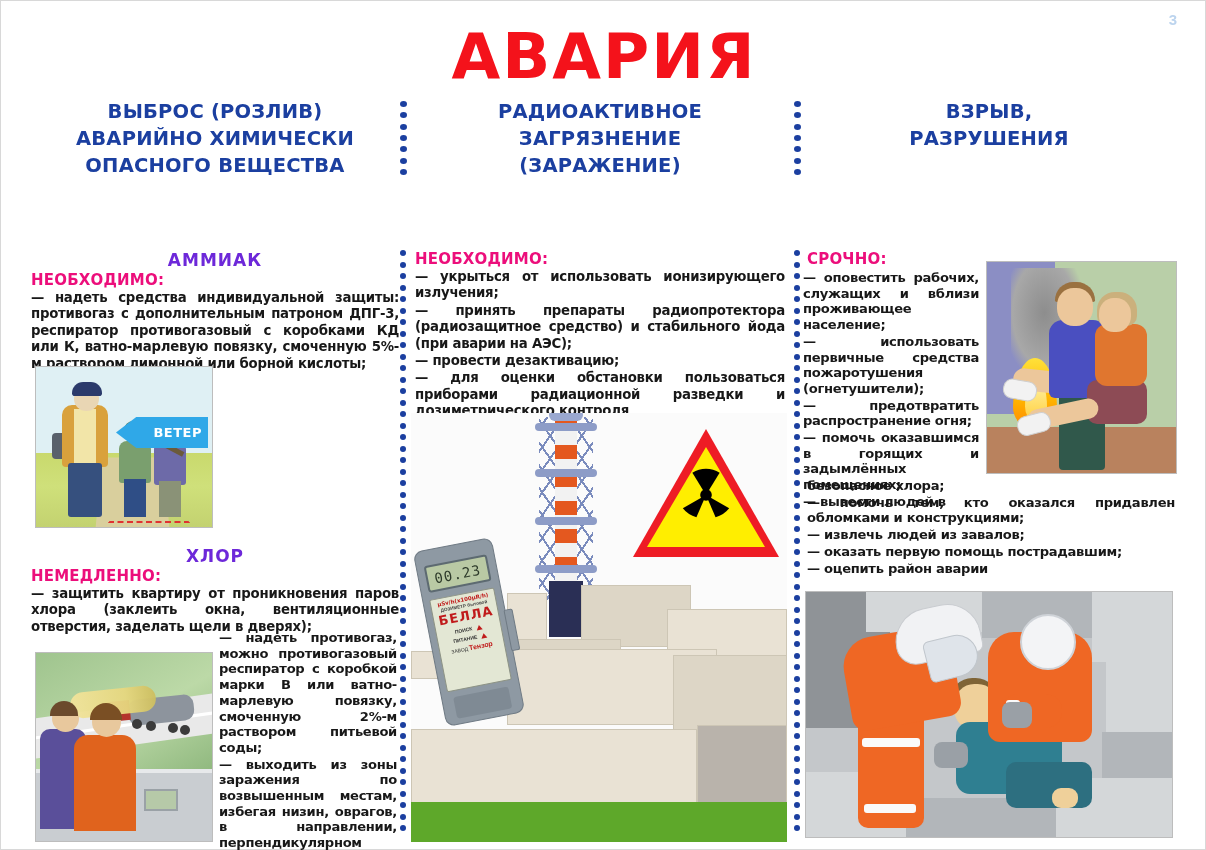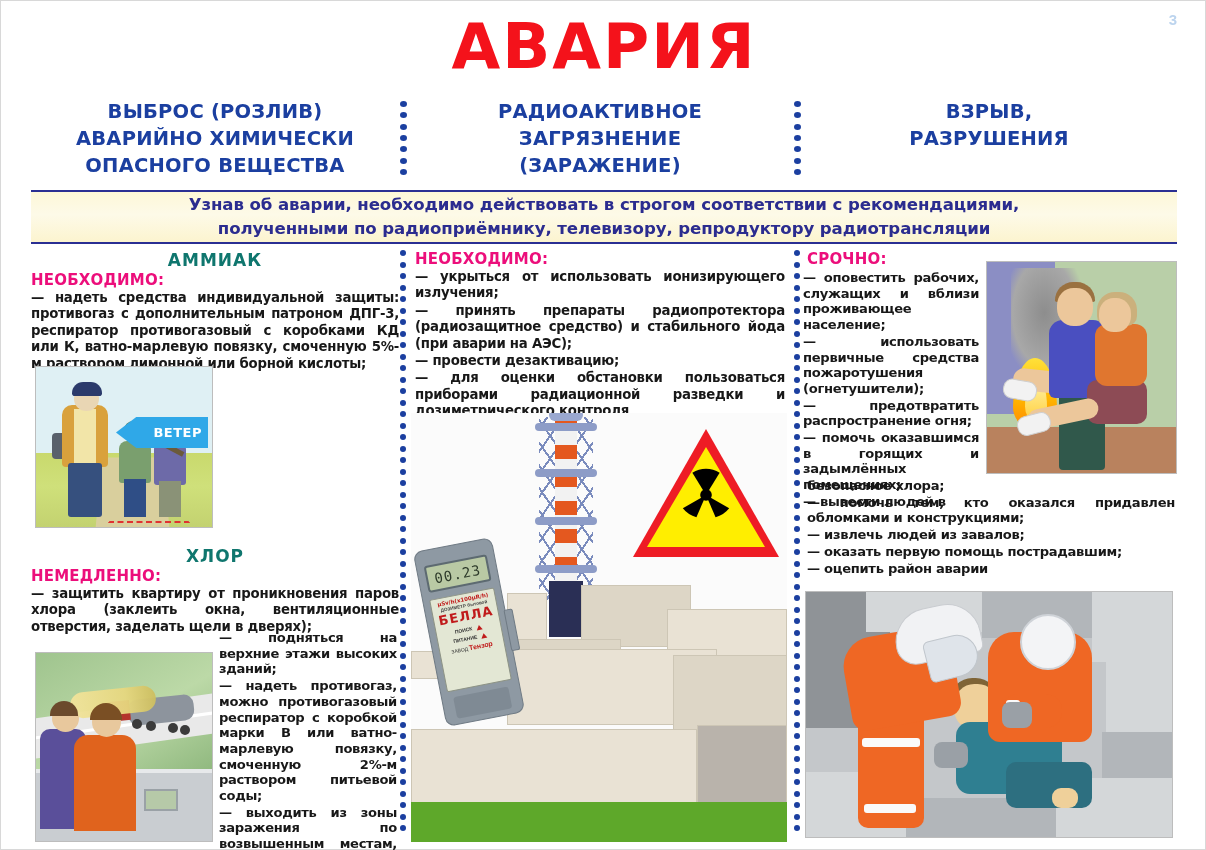--- a/index.html
+++ b/index.html
@@ -18,21 +18,21 @@
 
   
   .page-num {
     position: absolute; top: 10px; right: 28px;
     font-size: 15px; font-weight: bold; color: #bcd4ee;
     letter-spacing: 0;
   }
 
   
   .main-title {
-    position: absolute; top: 14px; left: 0; width: 1206px;
+    position: absolute; top: 24px; left: 0; width: 1206px;
     text-align: center;
     font-size: 63px; font-weight: bold;
     color: #f4121b;
     letter-spacing: 2px;
     font-family: "DejaVu Sans", sans-serif;
     line-height: 1;
   }
 
   
   .headrow {
@@ -90,21 +90,21 @@
   .col-3 { width: 376px; }
   .vsep {
     width: 8px; align-self: stretch;
     display: flex; flex-direction: column; align-items: center; gap: 5.5px;
     padding-top: 0px;
   }
   .vsep i { display:block; width: 6px; height: 6px; border-radius:50%; background:#1b3fa0; flex:0 0 auto;}
 
   
   .sect-title {
-    text-align: center; color: #0f766e; font-weight: bold;
+    text-align: center; color: #6d28d9; font-weight: bold;
     font-size: 17px; letter-spacing: 1px; font-family:"DejaVu Sans",sans-serif;
     margin-bottom: 1px;
   }
   .lead {
     color: #ec0e7b; font-weight: bold; font-size: 15px;
     font-family:"DejaVu Sans",sans-serif; letter-spacing:.2px;
     margin-bottom: 1px;
   }
   .body-t {
     color: #181818; font-weight: bold; font-size: 13.3px;
@@ -302,24 +302,20 @@
         <i></i>
         <i></i>
         <i></i>
     </div>
     <div class="headcell hc-3">
       <div>ВЗРЫВ,</div>
       <div>РАЗРУШЕНИЯ</div>
     </div>
   </div>
 
-  <div class="banner">
-    <div>Узнав об аварии, необходимо действовать в строгом соответствии с рекомендациями,</div>
-    <div>полученными по радиоприёмнику, телевизору, репродуктору радиотрансляции</div>
-  </div>
 
   <div class="cols">
 
     <div class="col col-1">
 
       <div class="sect-title">АММИАК</div>
       <div class="lead">НЕОБХОДИМО:</div>
       <div class="body-t">
         <p>— надеть средства индивидуальной защиты: противогаз с дополнительным патроном ДПГ-3, респиратор противогазовый с коробками КД или К, ватно-марлевую повязку, смоченную 5%-м раствором лимонной или борной кислоты;</p>
       </div>
@@ -374,21 +370,20 @@
         <div class="win"></div>
         <div class="m1-body"></div>
         <div class="m1-head"></div>
         <div class="m1-hair"></div>
         <div class="m2-body"></div>
         <div class="m2-head"></div>
         <div class="m2-hair"></div>
       </div>
 
       <div class="body-t narrow" style="position:absolute; left:188px; top:380px; width:178px;">
-        <p>— подняться на верхние этажи высоких зданий;</p>
         <p>— надеть противогаз, можно противогазовый респиратор с коробкой марки В или ватно-марлевую повязку, смоченную 2%-м раствором питьевой соды;</p>
         <p>— выходить из зоны заражения по возвышенным местам, избегая низин, оврагов, в направлении, перпендикулярном ветру</p>
       </div>
     </div>
 
     <div class="vsep">
       <i></i>
         <i></i>
         <i></i>
         <i></i>

